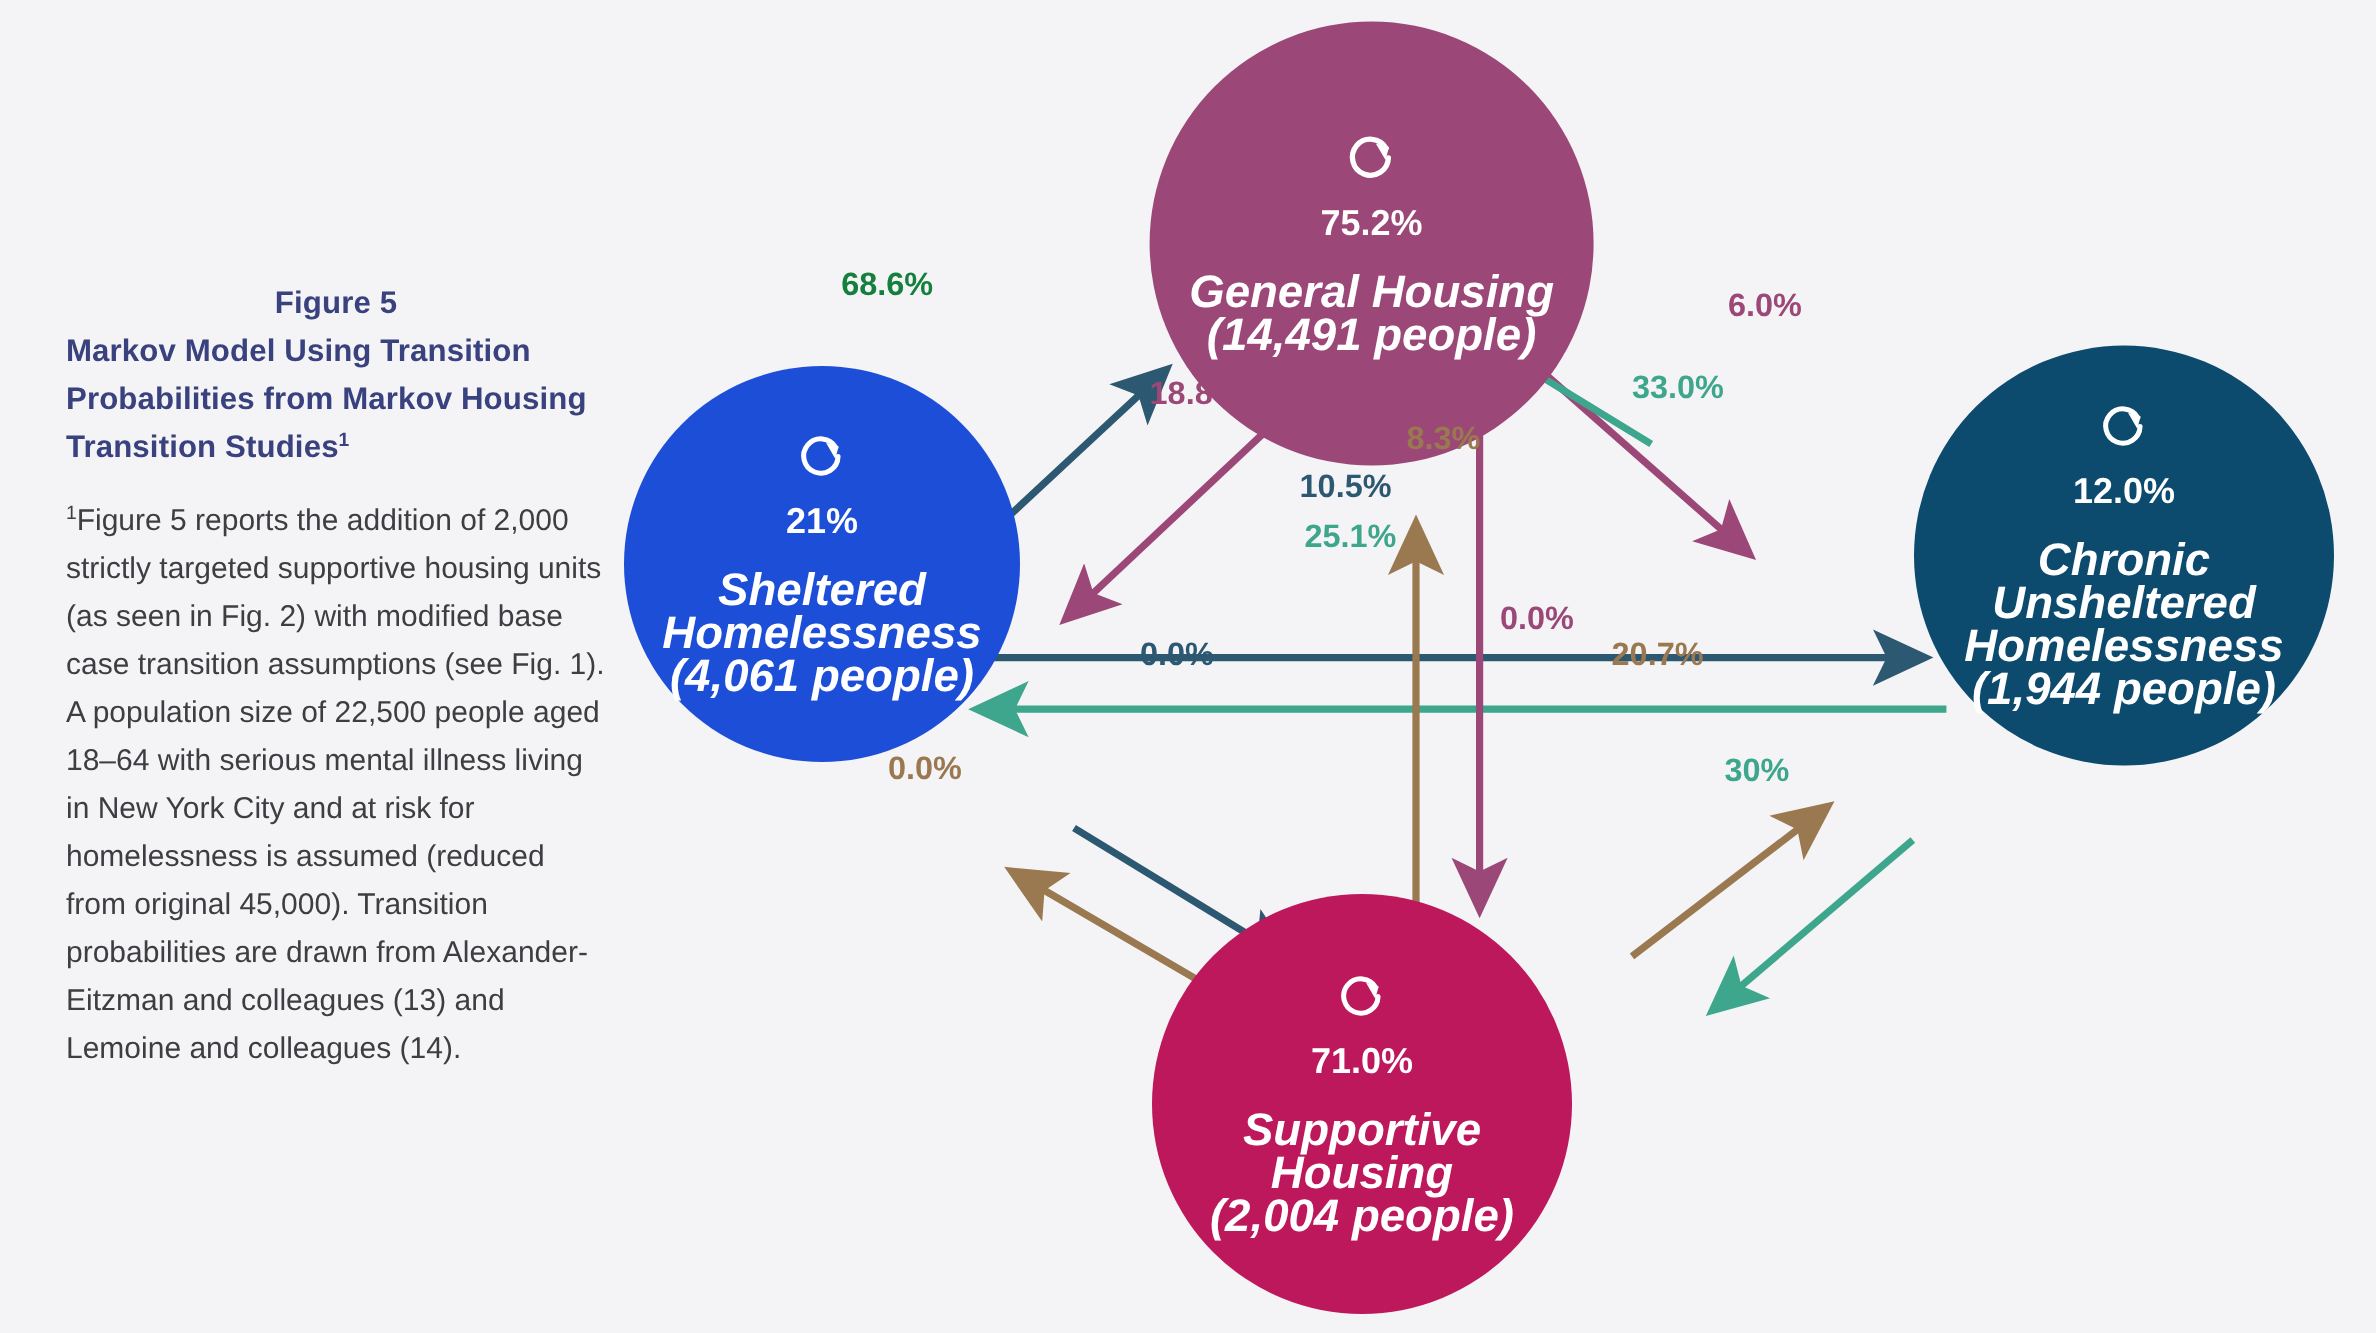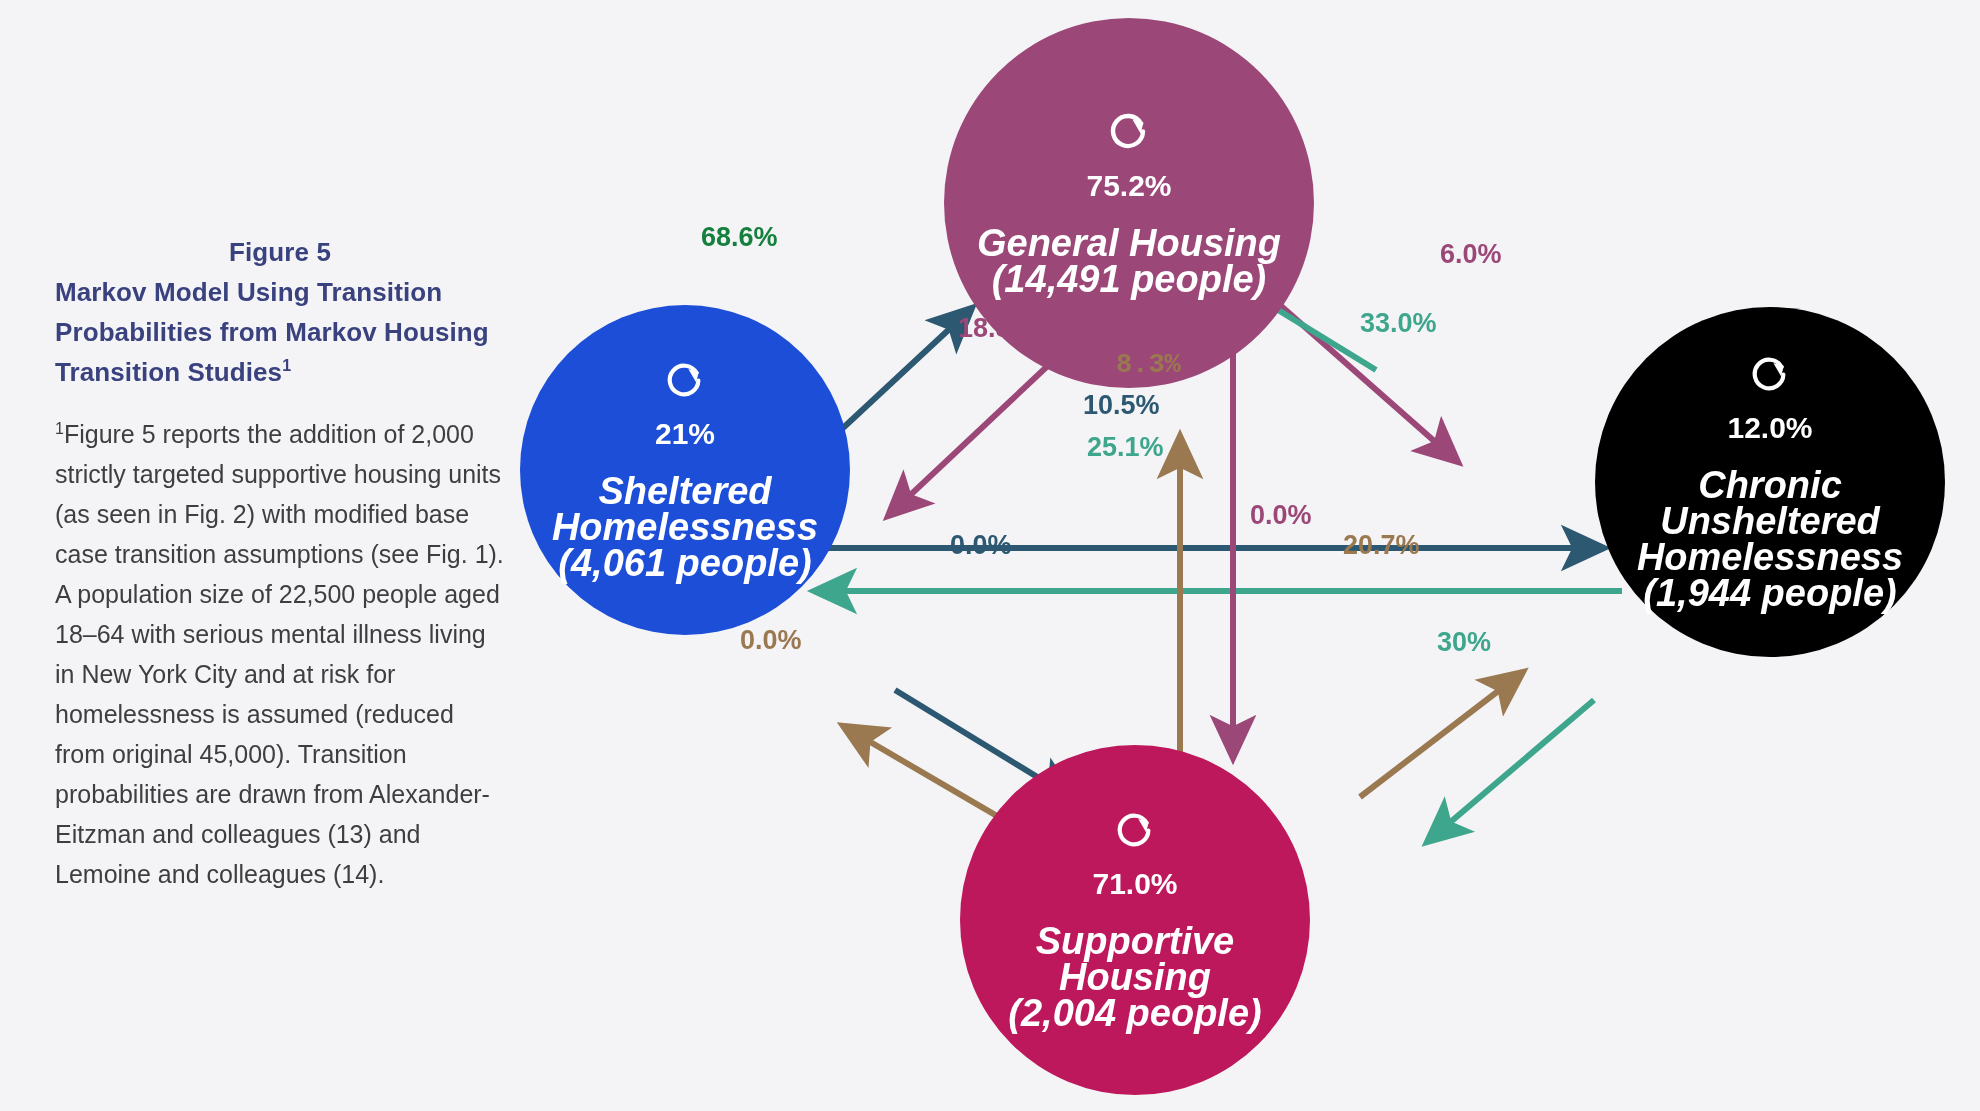--- a/index.html
+++ b/index.html
@@ -105,21 +105,21 @@
 
       <line x1="335" y1="690" x2="515" y2="800" stroke="#2d5871" stroke-width="6" marker-end="url(#ah-blue)"></line>
 
       <line x1="490" y1="847" x2="283" y2="726" stroke="#9a7850" stroke-width="6" marker-end="url(#ah-brown)"></line>
 
       <line x1="800" y1="797" x2="963" y2="672" stroke="#9a7850" stroke-width="6" marker-end="url(#ah-brown)"></line>
 
       <line x1="1034" y1="700" x2="867" y2="842" stroke="#3da68c" stroke-width="6" marker-end="url(#ah-green)"></line>
     </svg>
 
-    <div class="node" style="left:384px;top:18px;width:370px;height:370px;background:#9b4778;">
+    <div class="node" style="left:398px;top:18px;width:370px;height:370px;background:#9b4778;">
       <span class="loop-icon">
         <svg width="44" height="44" viewBox="0 0 44 44">
           <path d="M34,14.5 A15,15 0 1 0 36,22.5" fill="none" stroke="#ffffff" stroke-width="4.4" stroke-linecap="round"></path>
           <path d="M25.5,10.5 L36.5,13.6 L33.6,24.4 Z" fill="#ffffff"></path>
         </svg>
       </span>
       <span class="selfpct">75.2%</span>
       <span class="nlabel"><span>General Housing</span><br><span>(14,491 people)</span></span>
     </div>
 
@@ -127,21 +127,21 @@
       <span class="loop-icon">
         <svg width="42" height="42" viewBox="0 0 44 44">
           <path d="M34,14.5 A15,15 0 1 0 36,22.5" fill="none" stroke="#ffffff" stroke-width="4.4" stroke-linecap="round"></path>
           <path d="M25.5,10.5 L36.5,13.6 L33.6,24.4 Z" fill="#ffffff"></path>
         </svg>
       </span>
       <span class="selfpct">21%</span>
       <span class="nlabel"><span>Sheltered Homelessness</span><br><span>(4,061 people)</span></span>
     </div>
 
-    <div class="node" style="left:1035px;top:307px;width:350px;height:350px;background:#000000;text-align:center;">
+    <div class="node" style="left:1035px;top:288px;width:350px;height:350px;background:#0c4a6e;text-align:center;">
       <span class="loop-icon">
         <svg width="42" height="42" viewBox="0 0 44 44">
           <path d="M34,14.5 A15,15 0 1 0 36,22.5" fill="none" stroke="#ffffff" stroke-width="4.4" stroke-linecap="round"></path>
           <path d="M25.5,10.5 L36.5,13.6 L33.6,24.4 Z" fill="#ffffff"></path>
         </svg>
       </span>
       <span class="selfpct">12.0%</span>
       <span class="nlabel"><span>Chronic Unsheltered
 Homelessness</span><br><span>(1,944 people)</span></span>
     </div>
@@ -162,21 +162,21 @@
     <div class="edge-label" style="left:398px;top:313px;color:#9b4778;">18.8%</div>
 
     <div class="edge-label" style="left:880px;top:239px;color:#9b4778;">6.0%</div>
 
     <div class="edge-label" style="left:800px;top:308px;color:#3da68c;">33.0%</div>
 
     <div class="edge-label" style="left:523px;top:390px;color:#2d5871;">10.5%</div>
 
     <div class="edge-label" style="left:527px;top:432px;color:#3da68c;">25.1%</div>
 
-    <div class="edge-label" style="left:556px;top:350px;color:#9a7850;font-family:Liberation Mono, monospace;">8.3%</div>
+    <div class="edge-label" style="left:612px;top:350px;color:#9a7850;">8.3%</div>
 
     <div class="edge-label" style="left:690px;top:500px;color:#9b4778;">0.0%</div>
 
     <div class="edge-label" style="left:390px;top:530px;color:#2d5871;">0.0%</div>
 
     <div class="edge-label" style="left:180px;top:625px;color:#9a7850;">0.0%</div>
 
     <div class="edge-label" style="left:783px;top:530px;color:#9a7850;">20.7%</div>
 
     <div class="edge-label" style="left:877px;top:627px;color:#3da68c;">30%</div>

